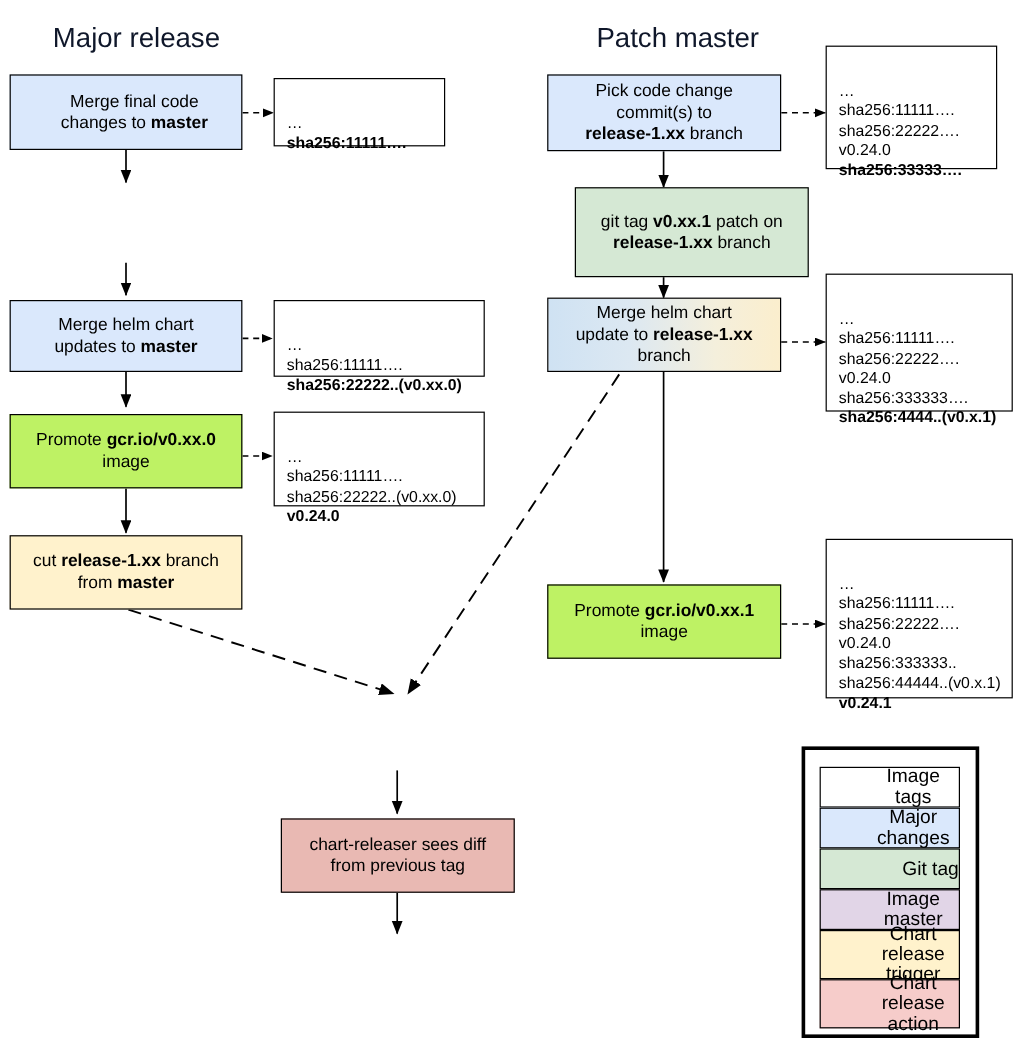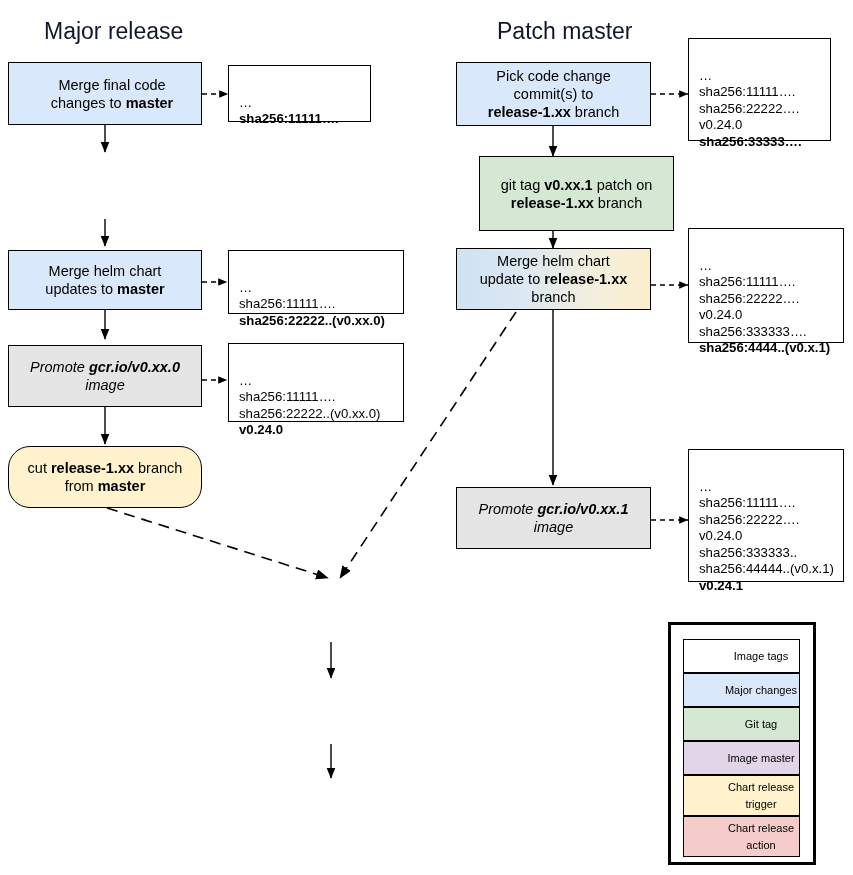--- a/index.html
+++ b/index.html
@@ -44,22 +44,22 @@
     border: 1.3px solid #000000;
     background: #ffffff;
     font-size: 13.2px;
     line-height: 16.5px;
     padding: 12px 0 10px 10px;
     text-align: left;
     white-space: pre-line;
   }
   .c-blue   { background: #dae8fc; }
   .c-green  { background: #d5e8d4; }
-  .c-purple { background: #e5e5e5; font-style: italic; }
-  .c-yellow { background: #ffe6cc00; background-color: #fff2cc; border-radius: 22px; }
+  .c-purple { background: #bef264; }
+  .c-yellow { background: #ffe6cc00; background-color: #fff2cc; }
   .c-red    { background: #e9b9b3; }
   .c-grad   { background: linear-gradient(90deg, #cfe2f3 0%, #dce8f2 35%, #f4efdc 72%, #fbeecd 100%); }
 
   svg.edges {
     position: absolute;
     left: 0; top: 0;
     width: 853px;
     height: 875px;
     pointer-events: none;
   }
@@ -68,23 +68,23 @@
     box-sizing: border-box;
     border: 3px solid #000000;
     background: #ffffff;
   }
   .legend-item {
     position: absolute;
     box-sizing: border-box;
     border: 1.3px solid #000000;
     display: flex;
     align-items: center;
-    justify-content: center;
+    justify-content: flex-end;
     text-align: center;
-    font-size: 11px;
+    font-size: 16px;
     line-height: 17px;
     white-space: pre-line;
     padding-left: 39px;
   }
   b { font-weight: bold; }
 </style>
 </head>
 <body>
 
 <div id="canvas">
@@ -178,20 +178,23 @@
 
   <div class="note" style="left:688px; top:228px; width:156px; height:115px;">
     <span class="txt">…<br>sha256:11111….<br>sha256:22222….<br>v0.24.0<br>sha256:333333….<br><b>sha256:4444..(v0.x.1)</b></span>
   </div>
 
   <div class="note" style="left:688px; top:449px; width:156px; height:133px;">
     <span class="txt">…<br>sha256:11111….<br>sha256:22222….<br>v0.24.0<br>sha256:333333..<br>sha256:44444..(v0.x.1)<br><b>v0.24.1</b></span>
   </div>
 
 
+  <div class="node c-red" style="left:234px; top:682px; width:195px; height:62px;">
+    <span class="txt">chart-releaser sees diff<br>from previous tag</span>
+  </div>
 
 
   <div class="legend-box" style="left:668px; top:622px; width:148px; height:243px;">
   </div>
   <div id="legend-items">
       <div class="legend-item" style="left: 683px; top: 639px; width: 117px; height: 34px; background: rgb(255, 255, 255);"><span>Image tags</span></div>
       <div class="legend-item" style="left: 683px; top: 673px; width: 117px; height: 34px; background: rgb(218, 232, 252);"><span>Major changes</span></div>
       <div class="legend-item" style="left: 683px; top: 707px; width: 117px; height: 34px; background: rgb(213, 232, 212);"><span>Git tag</span></div>
       <div class="legend-item" style="left: 683px; top: 741px; width: 117px; height: 34px; background: rgb(225, 213, 231);"><span>Image master</span></div>
       <div class="legend-item" style="left: 683px; top: 775px; width: 117px; height: 41px; background: rgb(255, 242, 204);"><span>Chart release<br>trigger</span></div>

